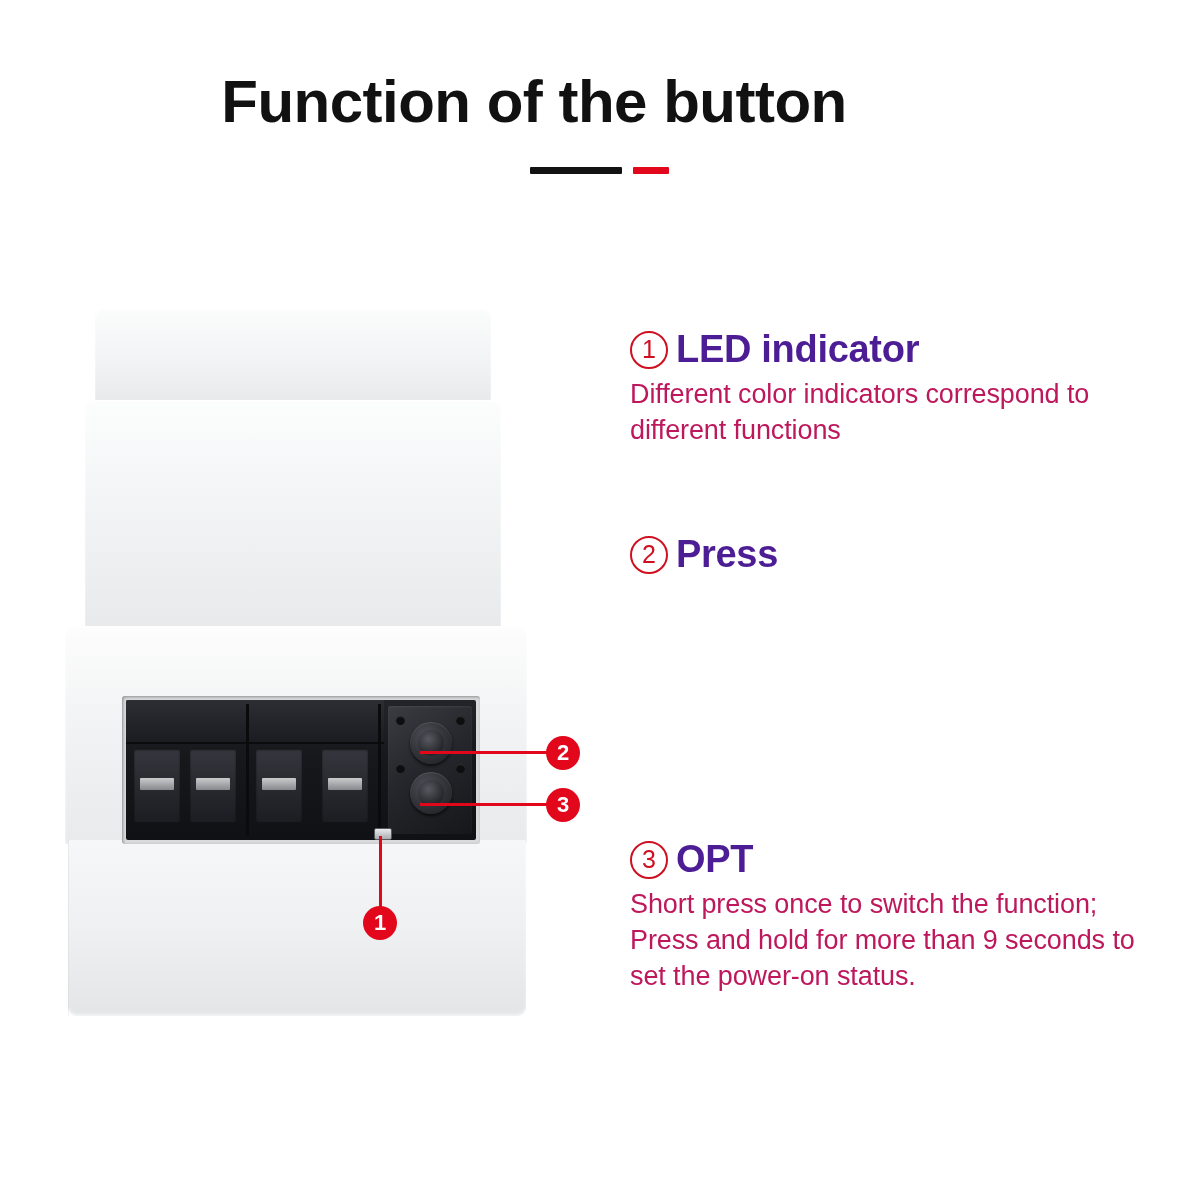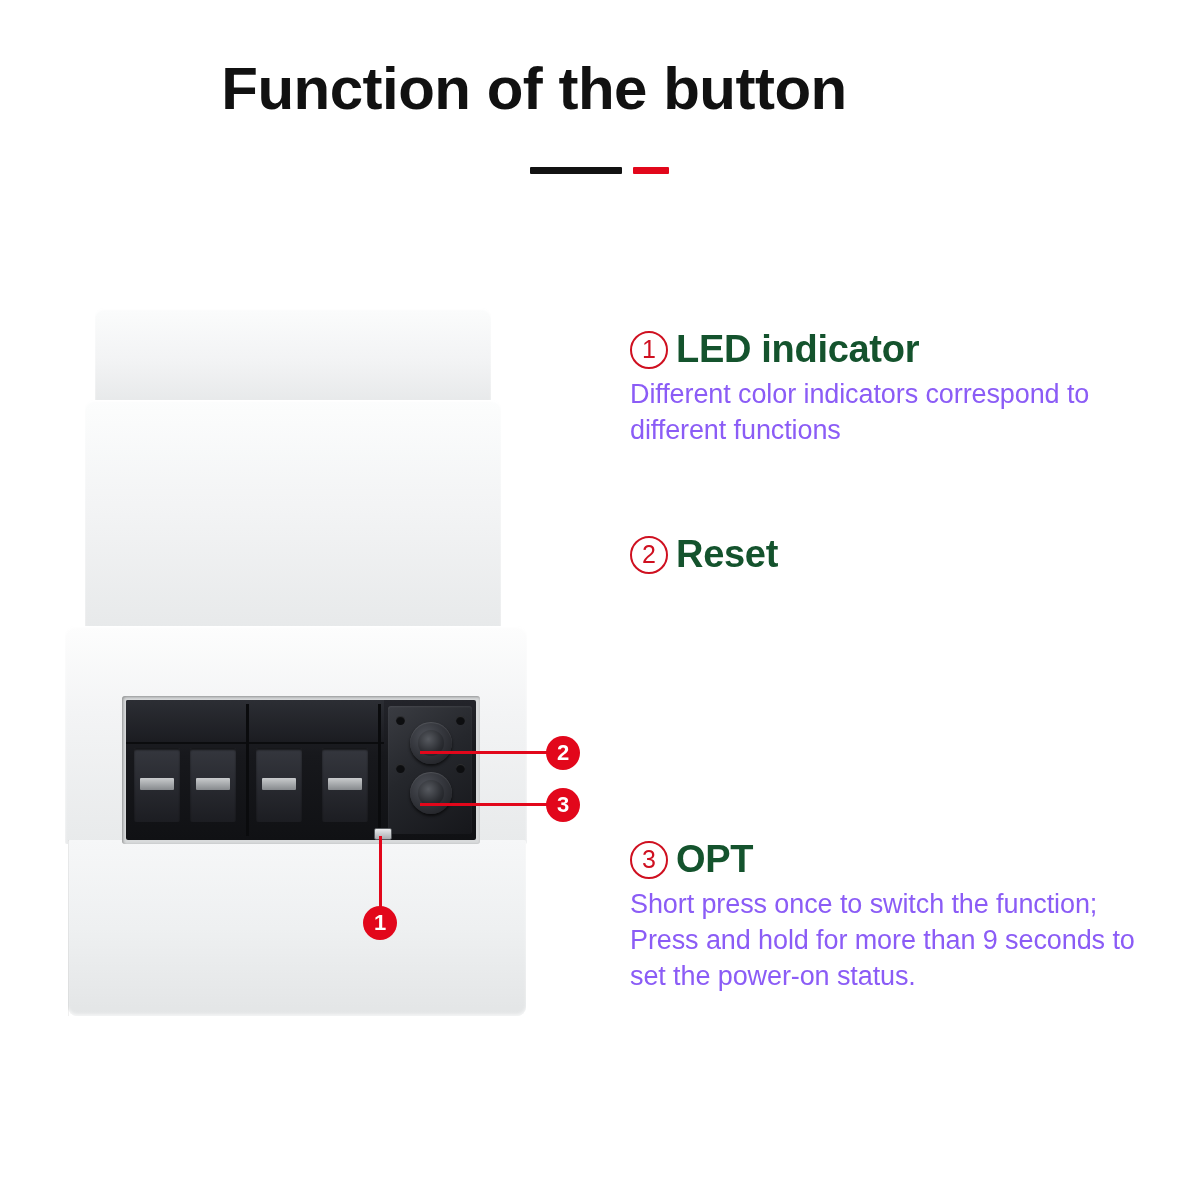--- a/index.html
+++ b/index.html
@@ -6,21 +6,21 @@
   html,body { width:1200px; height:1200px; }
   body {
     background:#ffffff;
     font-family:"Liberation Sans", sans-serif;
     color:#1a1a1a;
     position:relative;
     overflow:hidden;
   }
 
   
-  #title-block { position:absolute; left:0; top:57px; width:1068px; text-align:center; }
+  #title-block { position:absolute; left:0; top:70px; width:1068px; text-align:center; }
   #page-title {
     font-size:60px;
     font-weight:700;
     letter-spacing:-0.5px;
     color:#111111;
     line-height:1.05;
     font-family:"Liberation Sans", sans-serif;
   }
   #divider { position:absolute; left:0; top:165px; width:1200px; height:10px; }
   #divider .bar-black {
@@ -175,25 +175,25 @@
     width:38px; height:38px; min-width:38px;
     border:2.5px solid #cf1020;
     border-radius:50%;
     color:#cf1020;
     font-size:25px; font-weight:400;
     display:flex; align-items:center; justify-content:center;
     line-height:1;
     font-family:"Liberation Sans", sans-serif;
   }
   .head-title {
-    font-size:38px; font-weight:700; color:#14532d;
+    font-size:38px; font-weight:700; color:#4c1d95;
     line-height:1.05; letter-spacing:-0.3px;text-align:right;
   }
   .section-body {
-    font-size:27px; line-height:36px; color:#8b5cf6;
+    font-size:27px; line-height:36px; color:#be185d;
     font-weight:400; letter-spacing:-0.1px;
     margin-top:4px;
   }
 </style>
 </head>
 <body>
 
 <div id="title-block">
   <div id="page-title">Function of the button</div>
 </div>
@@ -260,21 +260,21 @@
     <div class="section-head">
       <span class="head-num">1</span>
       <span class="head-title">LED indicator</span>
     </div>
     <div class="section-body">Different color indicators correspond to different functions</div>
   </div>
 
   <div class="section" id="section-2">
     <div class="section-head">
       <span class="head-num">2</span>
-      <span class="head-title">Reset</span>
+      <span class="head-title">Press</span>
     </div>
   </div>
 
   <div class="section" id="section-3">
     <div class="section-head">
       <span class="head-num">3</span>
       <span class="head-title">OPT</span>
     </div>
     <div class="section-body">Short press once to switch the function; Press and hold for more than 9 seconds to set the power-on status.</div>
   </div>

